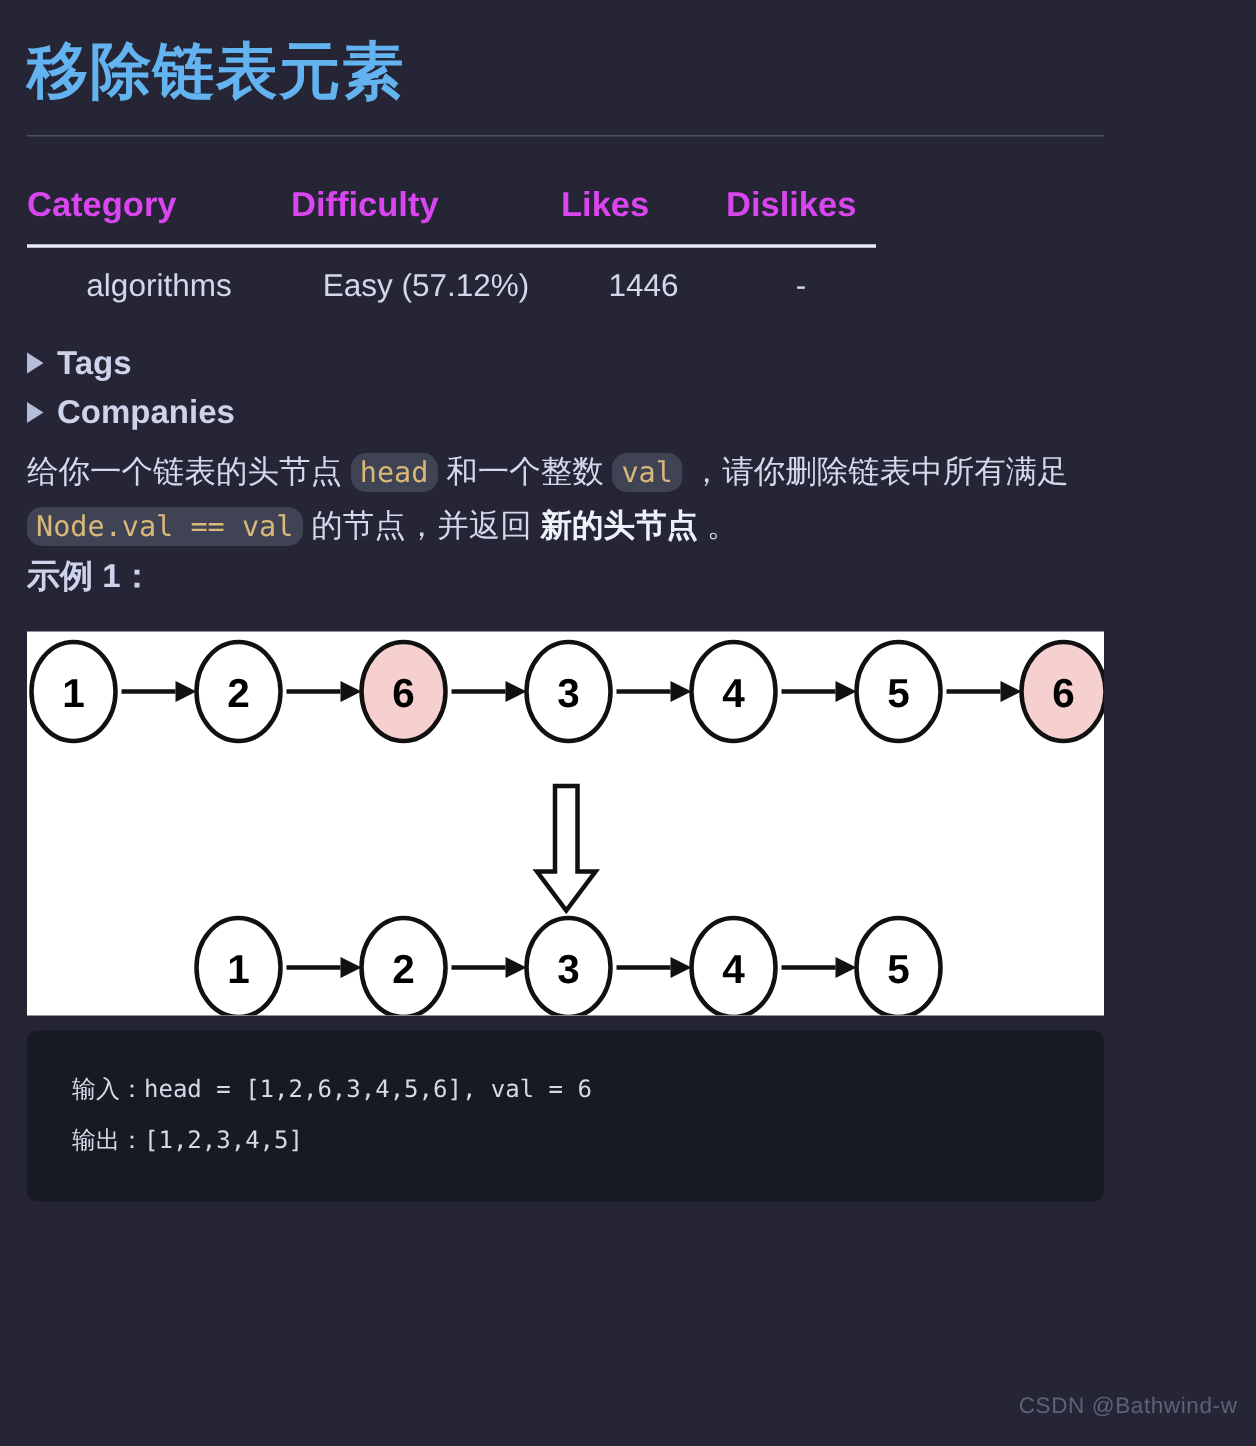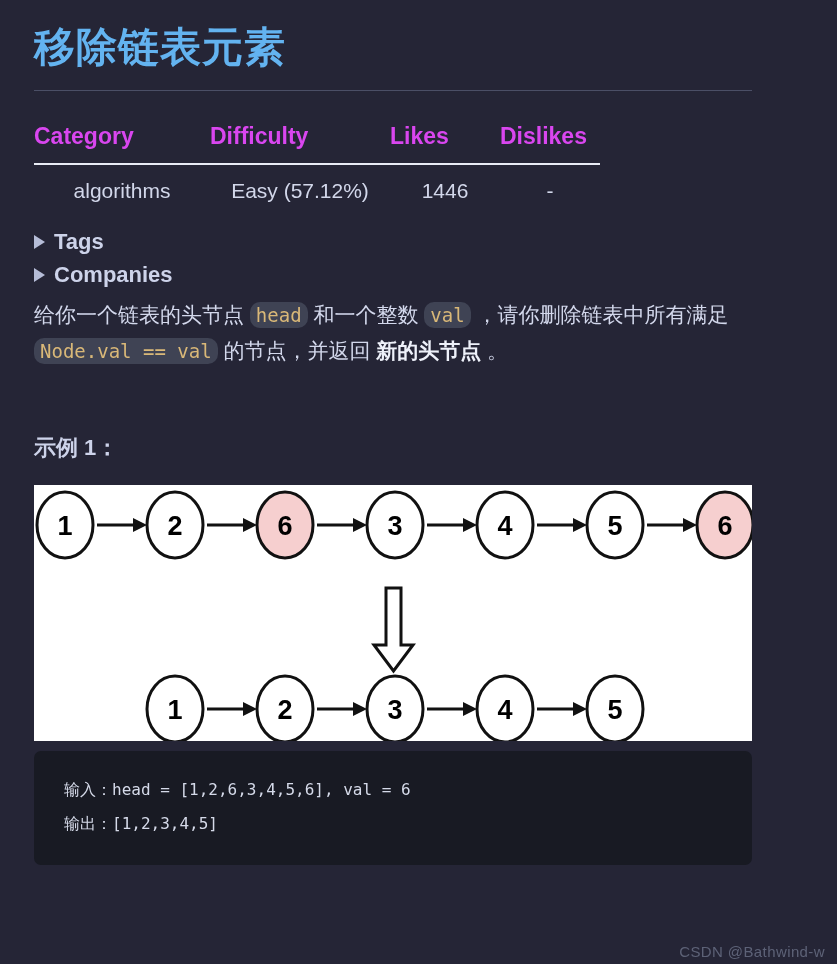--- a/index.html
+++ b/index.html
@@ -13,21 +13,21 @@
     font-family: "Liberation Sans", "DejaVu Sans", sans-serif;
     color: #d6dbf0;
     overflow: hidden;
     position: relative;
   }
   .page {
     position: relative;
     width: 837px;
     height: 964px;
     box-sizing: border-box;
-    padding: 0 34px;
+    padding: 0 18px;
   }
 
   
   .title {
     color: #63b3f0;
     font-size: 41px;
     font-weight: bold;
     letter-spacing: 1px;
     margin: 0;
     padding-top: 22px;
@@ -105,21 +105,20 @@
     padding: 2px 6px;
     font-size: 19px;
   }
   .bold-zh { font-weight: bold; color: #eef1fa; }
 
   
   .example-heading {
     font-size: 22px;
     font-weight: bold;
     color: #cdd3ea;
-    margin-top: 64px;
   }
 
   
   .diagram {
     margin-top: 22px;
     width: 718px;
     height: 256px;
     background: #ffffff;
     overflow: hidden;
     position: relative;
@@ -138,21 +137,21 @@
     font-family: "DejaVu Sans Mono", "Liberation Mono", monospace;
     font-size: 16px;
     line-height: 34px;
     white-space: pre;
   }
 
   
   .watermark {
     position: absolute;
     right: 12px;
-    bottom: 4px;
+    bottom: 18px;
     font-size: 15px;
     color: #5d6277;
     font-family: "Liberation Sans", "DejaVu Sans", sans-serif;
     letter-spacing: 0.4px;
   }
 </style>
 </head>
 <body>
 
 <div class="page">

